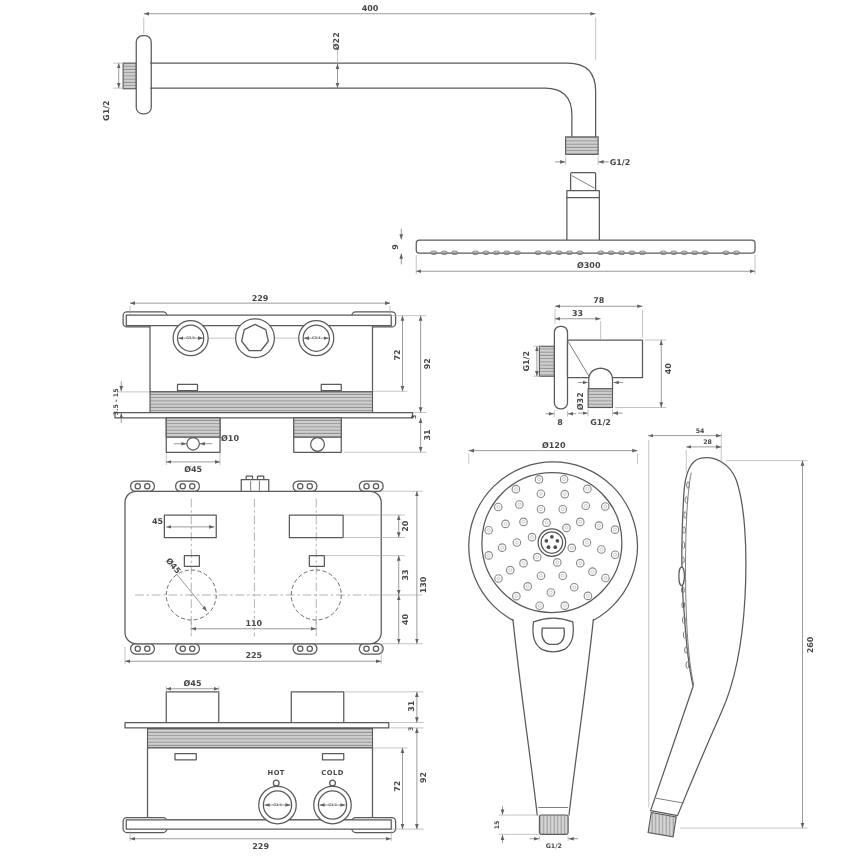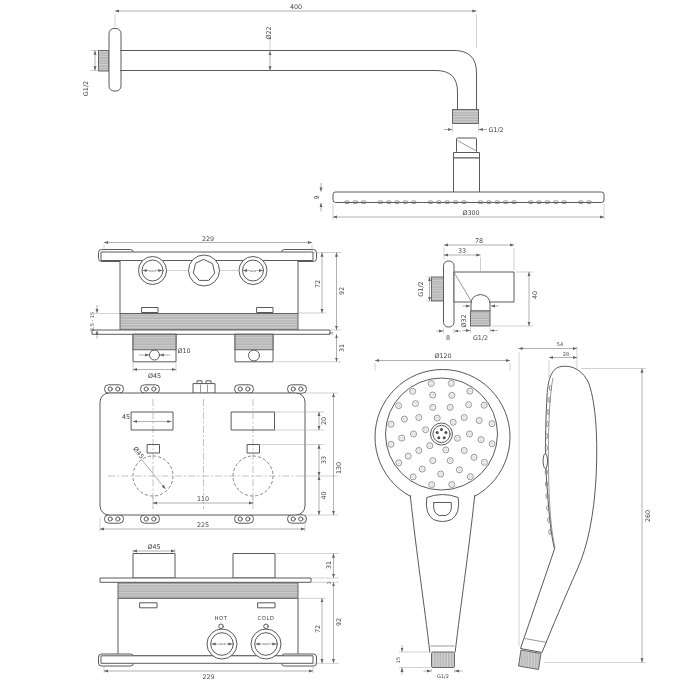--- a/index.html
+++ b/index.html
@@ -1,16 +1,16 @@
 <!DOCTYPE html>
 <html><head>
 <meta charset="utf-8">
 <style>
   html,body{margin:0;padding:0;background:#fff;}
-  .stage{position:relative;width:685px;height:685px;background:#fff;overflow:hidden;}
+  .stage{position:relative;width:685px;height:685px;background:#fff;overflow:hidden;font-weight:bold;}
   svg{display:block;}
   text{font-family:"DejaVu Sans",sans-serif;fill:#474747;}
   .t{font-size:6.4px;text-anchor:middle;}
   .t5{font-size:5px;text-anchor:middle;}
   .t3{font-size:2.7px;text-anchor:middle;paint-order:stroke;stroke:#fff;stroke-width:0.7;fill:#555;}
   .lbl{font-size:5.4px;letter-spacing:0.4px;text-anchor:middle;}
   .ol{fill:none;stroke:#5a5a5a;stroke-width:1;stroke-linejoin:round;stroke-linecap:round;}
   .olf{fill:#fff;stroke:#5a5a5a;stroke-width:1;stroke-linejoin:round;}
   .thin{fill:none;stroke:#6d6d6d;stroke-width:0.7;}
   .hat{fill:url(#hh);stroke:#5a5a5a;stroke-width:0.9;}

